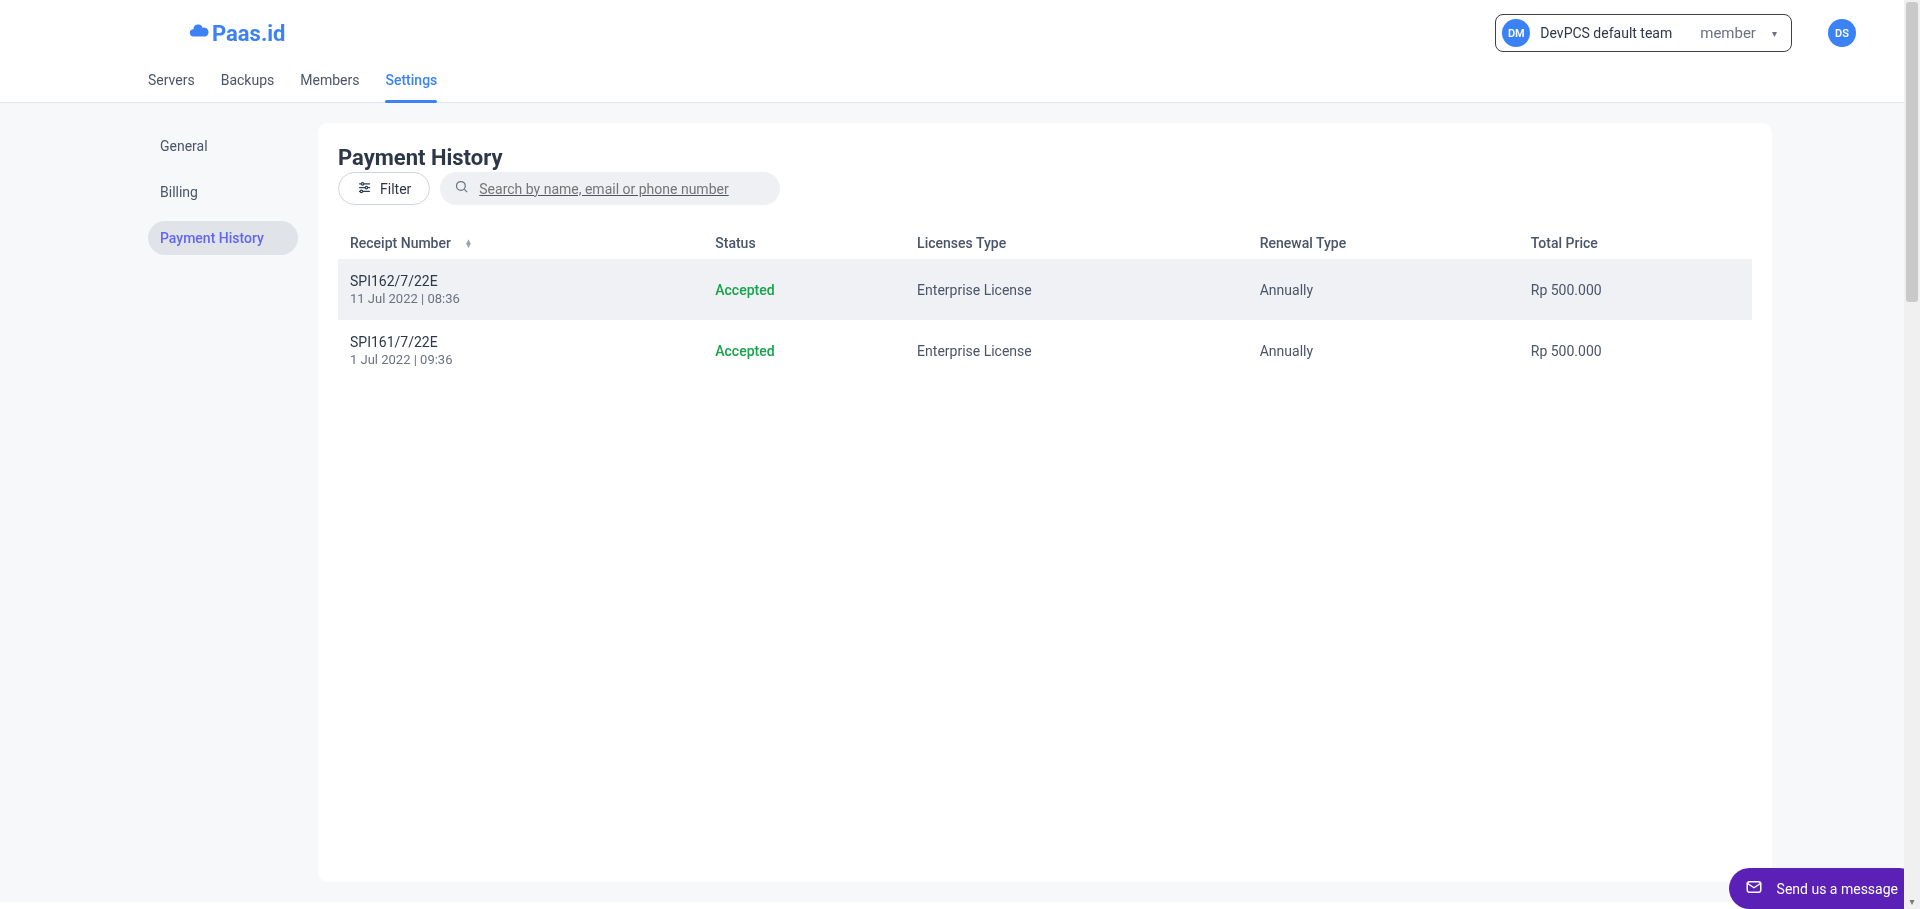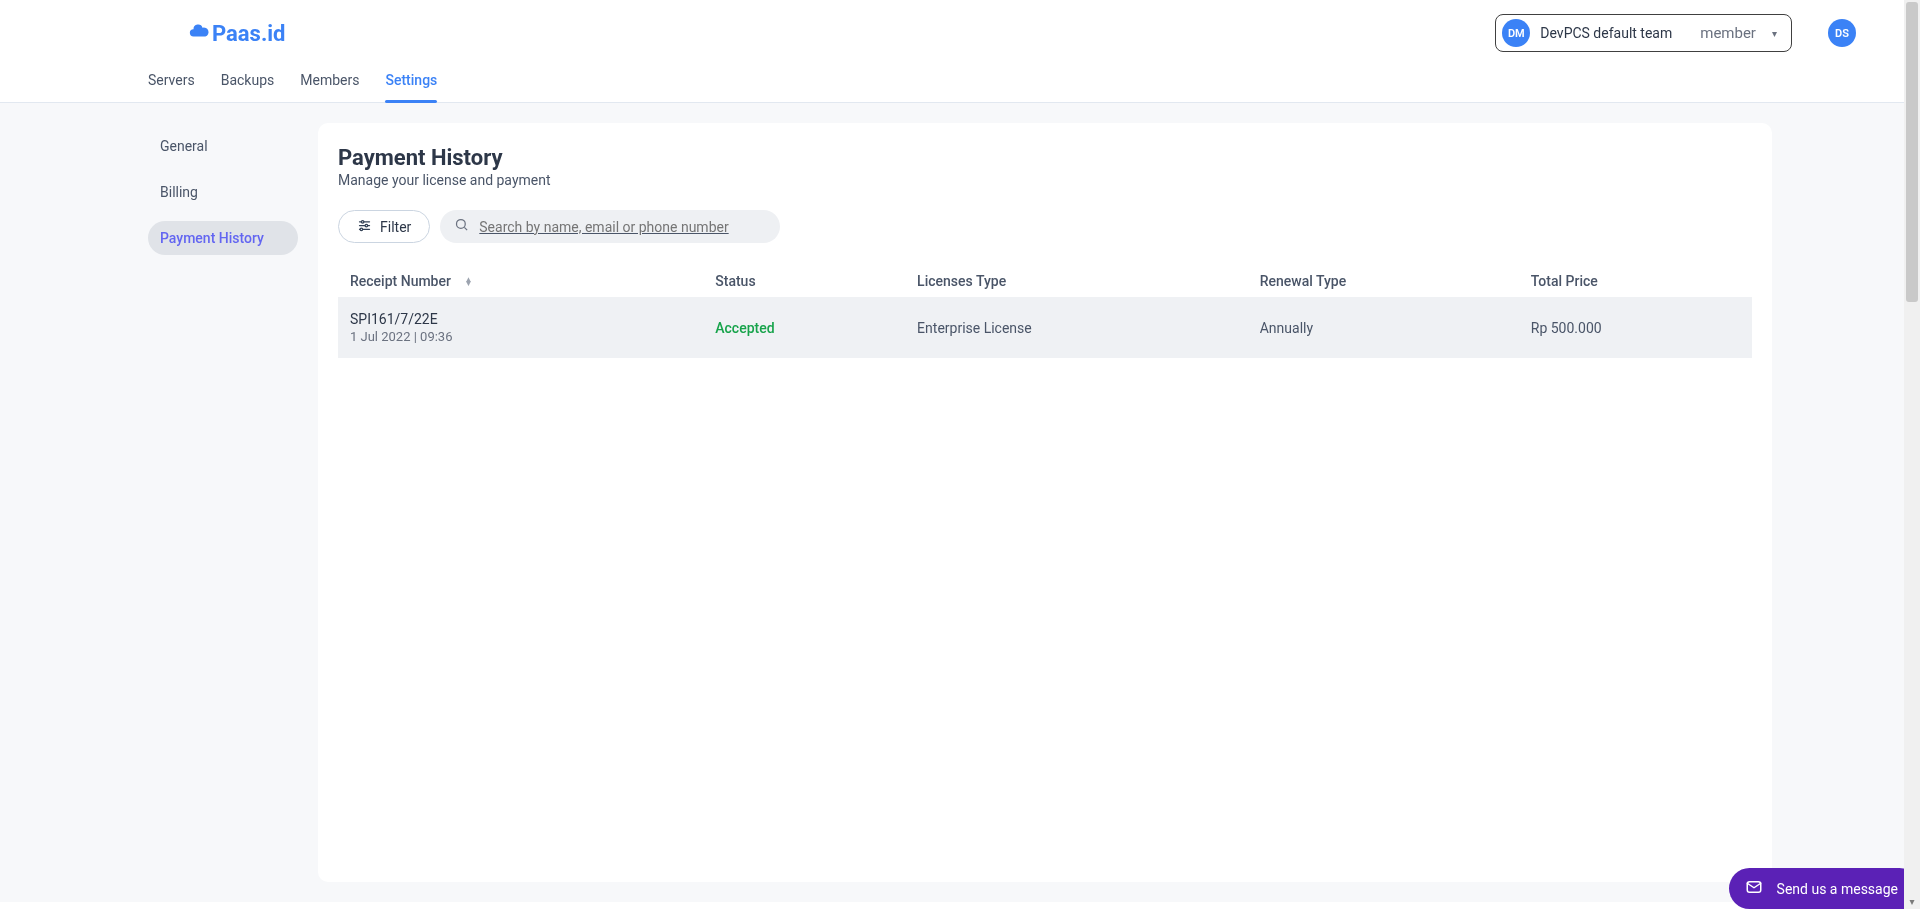--- a/index.html
+++ b/index.html
@@ -96,21 +96,20 @@
 
 <div class="content">
   <div class="sidebar">
     <div class="side-item">General</div>
     <div class="side-item">Billing</div>
     <div class="side-item active">Payment History</div>
   </div>
 
   <div class="panel">
     <h1>Payment History</h1>
-    <p class="subtitle">Manage your license and payment</p>
 
     <div class="controls">
       <button class="filter-btn">
         <span>
           <svg width="15" height="15" viewBox="0 0 24 24" fill="none" stroke="#334155" stroke-width="2" stroke-linecap="round">
               <line x1="4" y1="6" x2="20" y2="6"></line>
               <line x1="4" y1="12" x2="20" y2="12"></line>
               <line x1="4" y1="18" x2="20" y2="18"></line>
               <circle cx="9" cy="6" r="2" fill="#fff"></circle>
               <circle cx="15" cy="12" r="2" fill="#fff"></circle>
@@ -142,20 +141,30 @@
           </th>
           <th>Status</th>
           <th>Licenses Type</th>
           <th>Renewal Type</th>
           <th>Total Price</th>
         </tr>
       </thead>
       <tbody>
         <tr>
           <td>
+            <div class="receipt-num">SPI162/7/22E</div>
+            <div class="receipt-date">11 Jul 2022 | 08:36</div>
+          </td>
+          <td><span class="status-accepted">Accepted</span></td>
+          <td>Enterprise License</td>
+          <td>Annually</td>
+          <td>Rp 500.000</td>
+        </tr>
+        <tr>
+          <td>
             <div class="receipt-num">SPI161/7/22E</div>
             <div class="receipt-date">1 Jul 2022 | 09:36</div>
           </td>
           <td><span class="status-accepted">Accepted</span></td>
           <td>Enterprise License</td>
           <td>Annually</td>
           <td>Rp 500.000</td>
         </tr>
       </tbody>
     </table>

